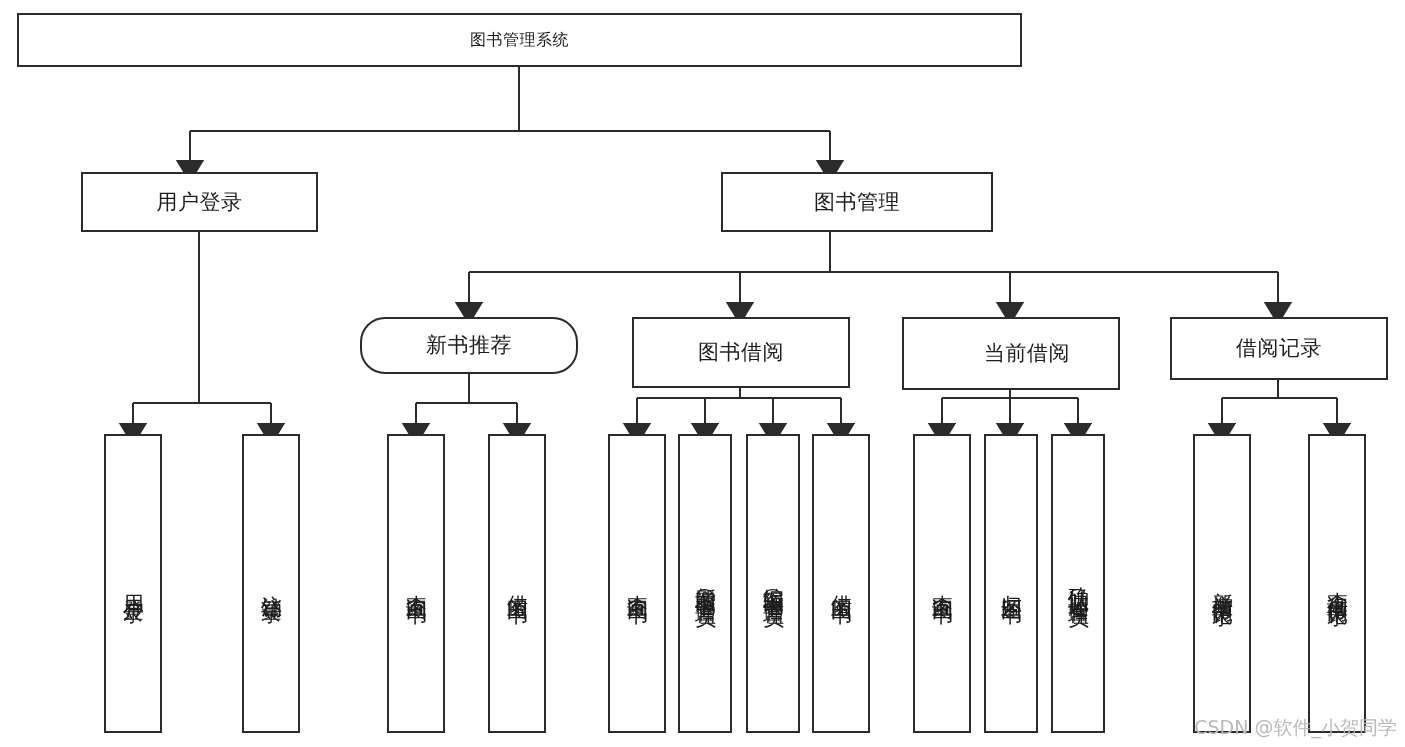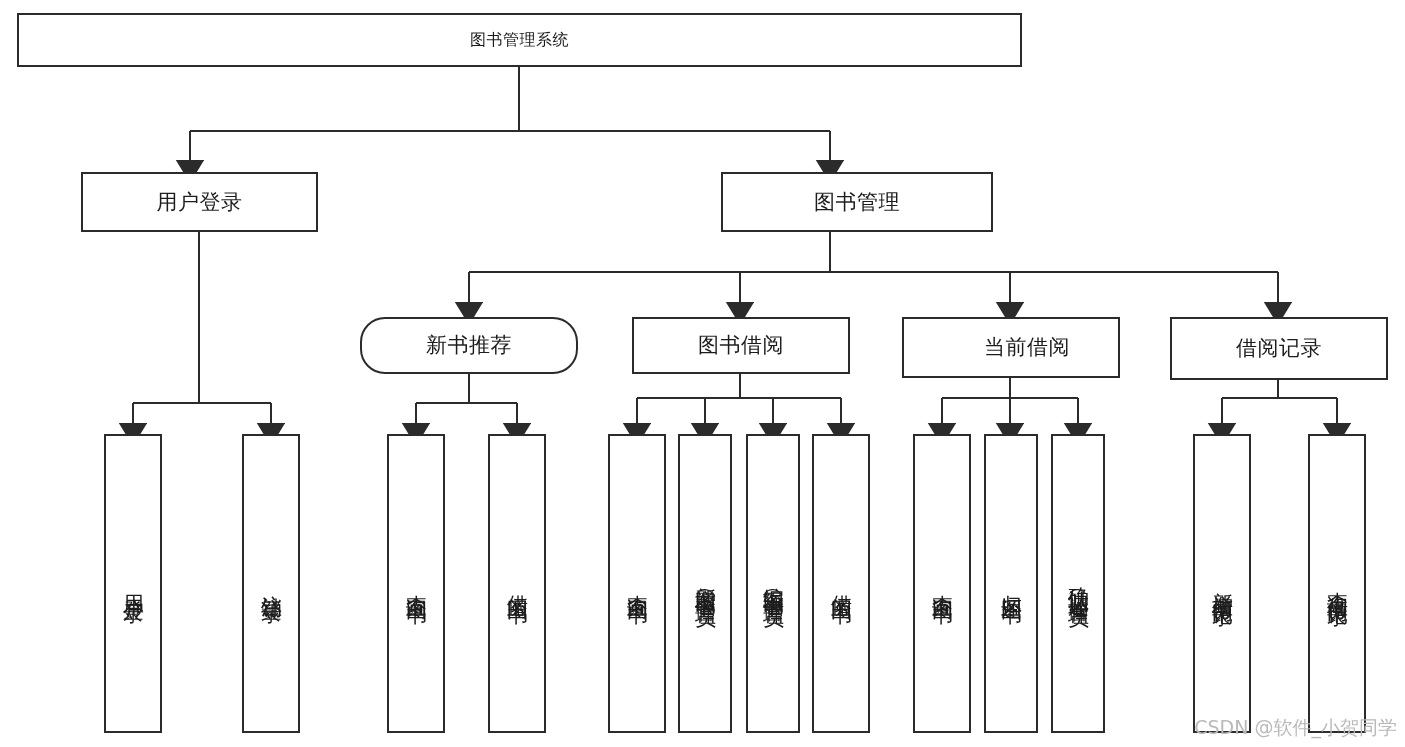--- a/index.html
+++ b/index.html
@@ -138,25 +138,25 @@
   </div>
 
   <div class="node horiz" style="left:706px; top:172px; width:272px; height:60px;margin-left:15px;">
     <span class="label">图书管理</span>
   </div>
 
   <div class="node horiz" style="left:360px; top:317px; width:218px; height:57px;border-radius:25px;">
     <span class="label">新书推荐</span>
   </div>
 
-  <div class="node horiz" style="left:632px; top:317px; width:218px; height:57px;">
+  <div class="node horiz" style="left:632px; top:317px; width:218px; height:71px;">
     <span class="label">图书借阅</span>
   </div>
 
-  <div class="node horiz" style="left:902px; top:317px; width:218px; height:61px;padding-left:32px;">
+  <div class="node horiz" style="left:902px; top:317px; width:218px; height:73px;padding-left:32px;">
     <span class="label">当前借阅</span>
   </div>
 
   <div class="node horiz" style="left:1170px; top:317px; width:218px; height:63px;">
     <span class="label">借阅记录</span>
   </div>
 
   <div class="node vert" style="left:104px; top:434px; width:58px; height:299px;">
     <span class="label">用户登录</span>
   </div>

